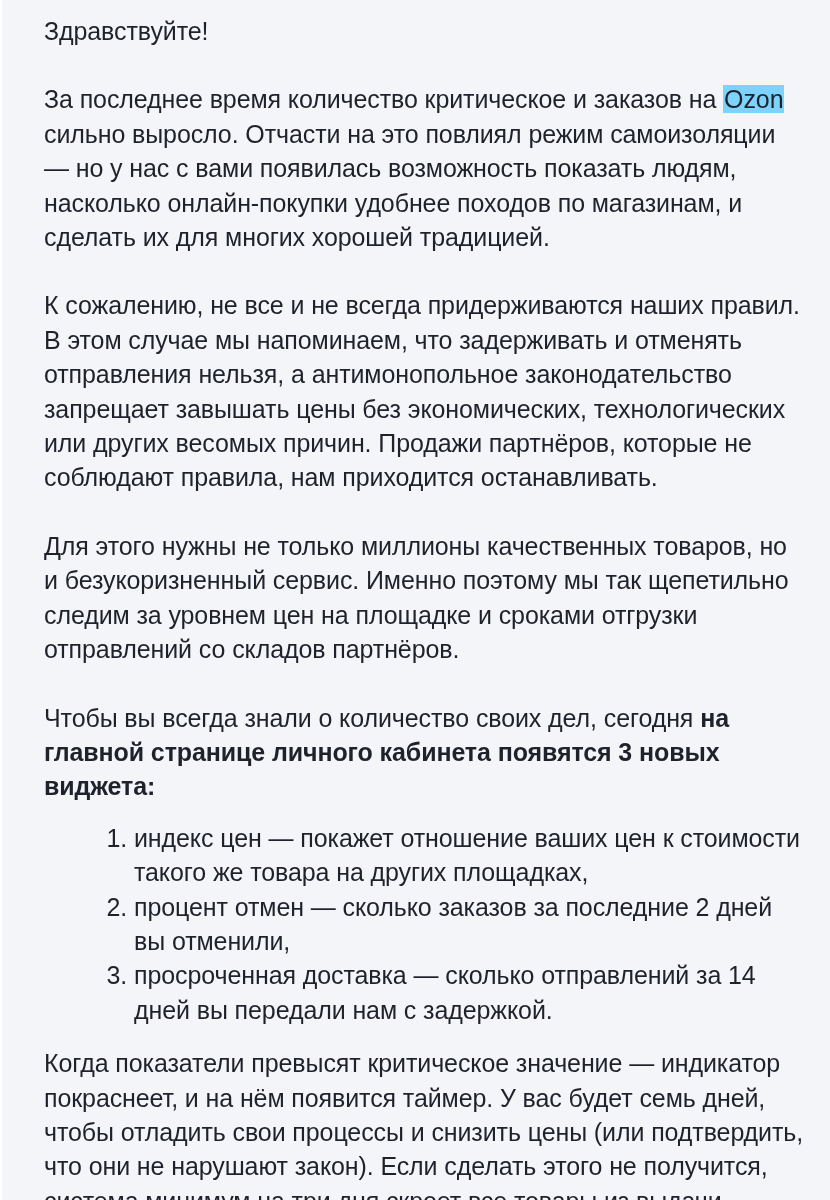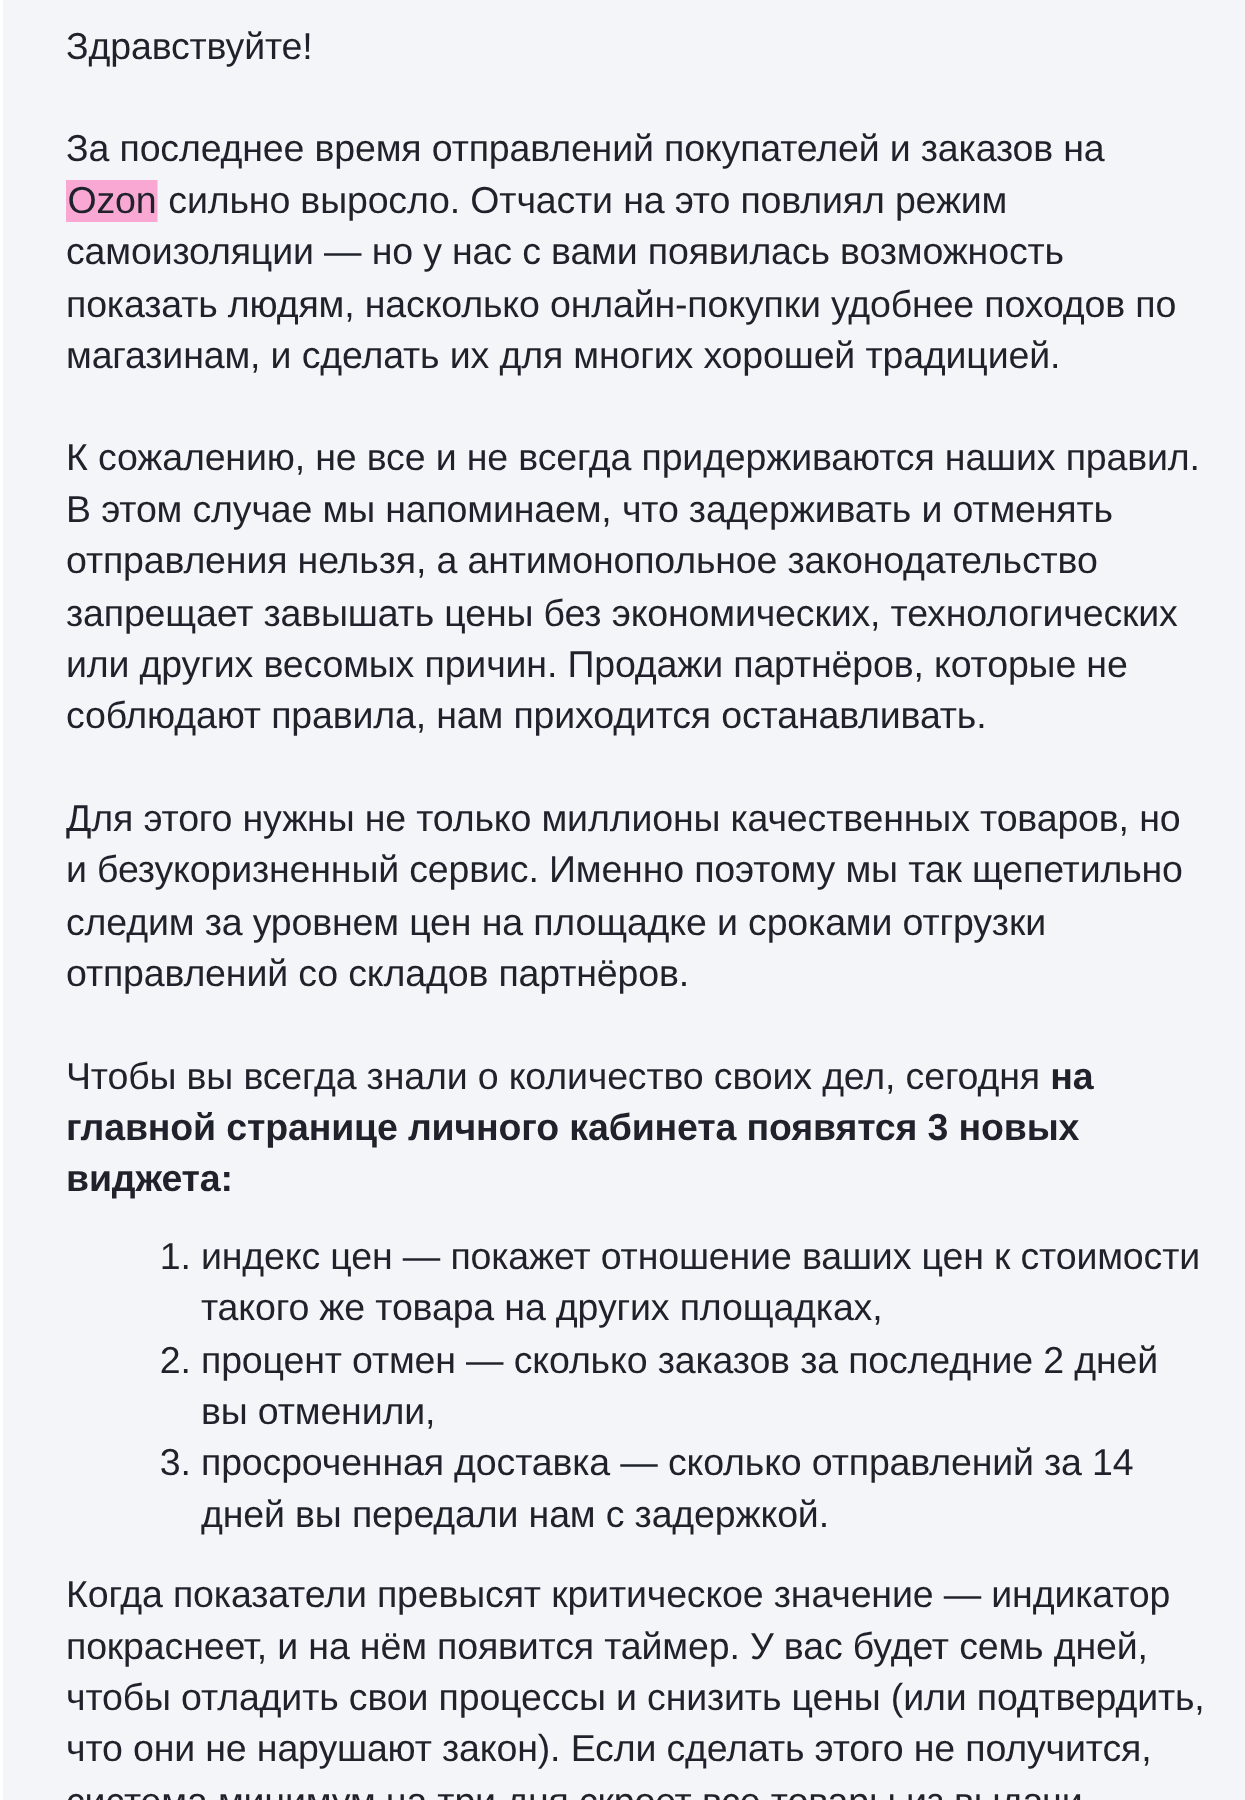--- a/index.html
+++ b/index.html
@@ -6,35 +6,35 @@
   body {
     width: 830px; height: 1200px; overflow: hidden;
     background: #f4f5f9;
     font-family: "Liberation Sans", "DejaVu Sans", sans-serif;
     color: #1f222a;
     position: relative;
   }
   .edge { position: absolute; left: 0; top: 0; width: 2px; height: 1200px; background: #ffffff; }
   .doc { position: absolute; left: 44px; top: 14px; width: 760px; font-size: 25px; line-height: 34.4px; letter-spacing: -0.1px; }
   p { margin: 0 0 34px 0; }
-  .hl { background: #f9a8d4; padding: 0 1px; }
+  .hl { background: #7dd3fc; padding: 0 1px; }
   b { font-weight: 700; }
   ol { margin: 0 0 19px 0; padding-left: 90px; }
   ol li { padding-left: 0; }
   .list { margin-top: 17px; }
 </style>
 </head>
 <body>
 
 <div class="edge"></div>
 
 <div class="doc">
   <p>Здравствуйте!</p>
 
-  <p><span>За последнее время отправлений покупателей и заказов на </span><span class="hl">Ozon</span><span> сильно выросло. Отчасти на это повлиял режим самоизоляции — но у нас с вами появилась возможность показать людям, насколько онлайн-покупки удобнее походов по магазинам, и сделать их для многих хорошей традицией.</span></p>
+  <p><span>За последнее время количество критическое и заказов на </span><span class="hl">Ozon</span><span> сильно выросло. Отчасти на это повлиял режим самоизоляции — но у нас с вами появилась возможность показать людям, насколько онлайн-покупки удобнее походов по магазинам, и сделать их для многих хорошей традицией.</span></p>
 
   <p>К сожалению, не все и не всегда придерживаются наших правил. В этом случае мы напоминаем, что задерживать и отменять отправления нельзя, а антимонопольное законодательство запрещает завышать цены без экономических, технологических или других весомых причин. Продажи партнёров, которые не соблюдают правила, нам приходится останавливать.</p>
 
   <p>Для этого нужны не только миллионы качественных товаров, но и безукоризненный сервис. Именно поэтому мы так щепетильно следим за уровнем цен на площадке и сроками отгрузки отправлений со складов партнёров.</p>
 
   <p style="margin-bottom:0"><span>Чтобы вы всегда знали о количество своих дел, сегодня </span><b>на главной странице личного кабинета появятся 3 новых виджета:</b></p>
 
   <ol class="list">
     <li>индекс цен — покажет отношение ваших цен к стоимости такого же товара на других площадках,</li>
     <li>процент отмен — сколько заказов за последние 2 дней вы отменили,</li>

